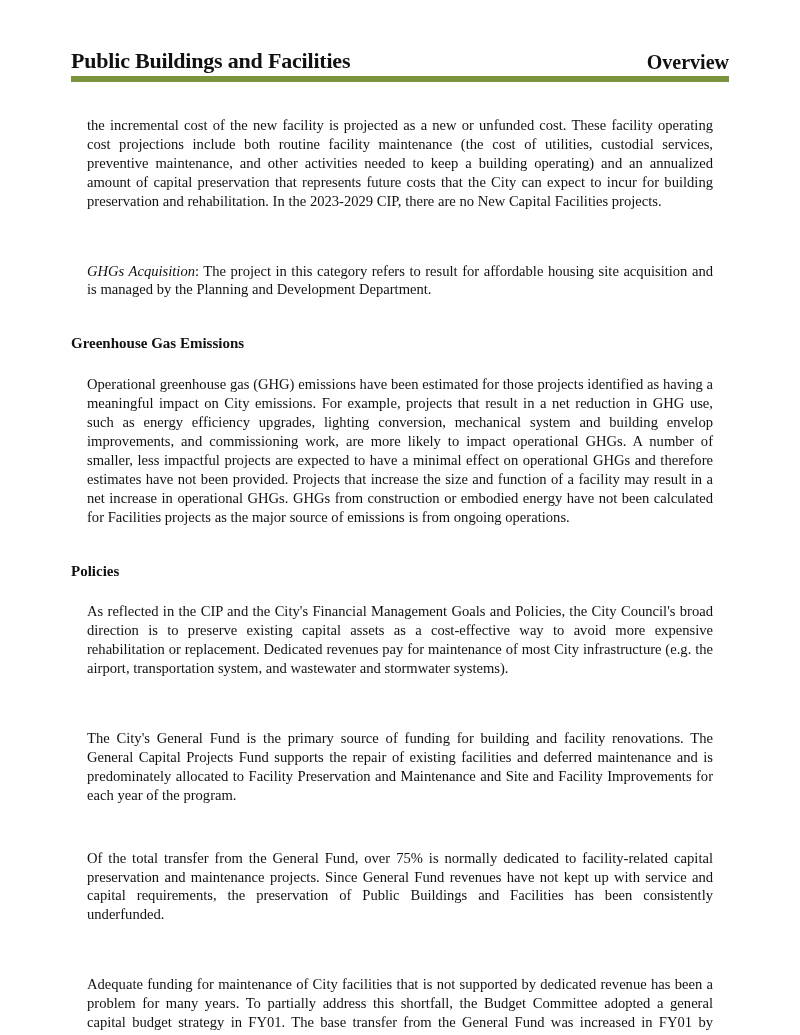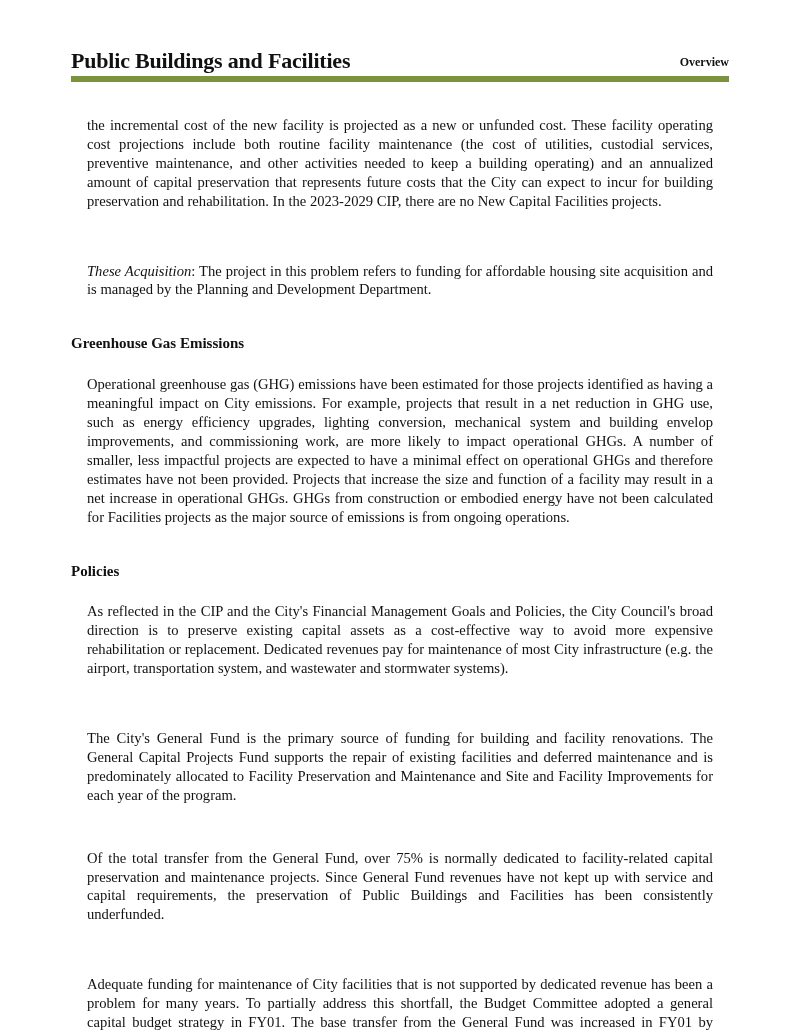--- a/index.html
+++ b/index.html
@@ -35,21 +35,21 @@
       font-family: "Liberation Serif", "DejaVu Serif", serif;
       font-weight: bold;
       font-size: 22px;
       letter-spacing: -0.2px;
       color: #111;
       line-height: 26px;
     }
     .header-section {
       font-family: "Liberation Serif", "DejaVu Serif", serif;
       font-weight: bold;
-      font-size: 12px;
+      font-size: 20px;
       color: #111;
       line-height: 24px;
     }
     .header-rule {
       position: absolute;
       top: 76px;
       left: 0;
       width: 658px;
       height: 6px;
       background: #7a933c;
@@ -93,21 +93,21 @@
 <div class="page">
   <div class="header">
     <span class="header-title">Public Buildings and Facilities</span>
     <span class="header-section">Overview</span>
   </div>
   <div class="header-rule" style="background: rgb(122, 147, 60);"></div>
 
   <div class="content">
     <p>the incremental cost of the new facility is projected as a new or unfunded cost. These facility operating cost projections include both routine facility maintenance (the cost of utilities, custodial services, preventive maintenance, and other activities needed to keep a building operating) and an annualized amount of capital preservation that represents future costs that the City can expect to incur for building preservation and rehabilitation. In the 2023-2029 CIP, there are no New Capital Facilities projects.</p>
     <div class="gap-lg"></div>
-    <p><span class="italic">These Acquisition</span><span>: The project in this problem refers to funding for affordable housing site acquisition and is managed by the Planning and Development Department.</span></p>
+    <p><span class="italic">GHGs Acquisition</span><span>: The project in this category refers to result for affordable housing site acquisition and is managed by the Planning and Development Department.</span></p>
     <div class="gap-lg"></div>
     <h3 class="subheading">Greenhouse Gas Emissions</h3>
     <div class="gap-sm"></div>
     <p>Operational greenhouse gas (GHG) emissions have been estimated for those projects identified as having a meaningful impact on City emissions. For example, projects that result in a net reduction in GHG use, such as energy efficiency upgrades, lighting conversion, mechanical system and building envelop improvements, and commissioning work, are more likely to impact operational GHGs. A number of smaller, less impactful projects are expected to have a minimal effect on operational GHGs and therefore estimates have not been provided. Projects that increase the size and function of a facility may result in a net increase in operational GHGs. GHGs from construction or embodied energy have not been calculated for Facilities projects as the major source of emissions is from ongoing operations.</p>
     <div class="gap-lg"></div>
     <h3 class="subheading">Policies</h3>
     <div class="gap-sm"></div>
     <p>As reflected in the CIP and the City's Financial Management Goals and Policies, the City Council's broad direction is to preserve existing capital assets as a cost-effective way to avoid more expensive rehabilitation or replacement. Dedicated revenues pay for maintenance of most City infrastructure (e.g. the airport, transportation system, and wastewater and stormwater systems).</p>
     <div class="gap-lg"></div>
     <p>The City's General Fund is the primary source of funding for building and facility renovations. The General Capital Projects Fund supports the repair of existing facilities and deferred maintenance and is predominately allocated to Facility Preservation and Maintenance and Site and Facility Improvements for each year of the program.</p>

